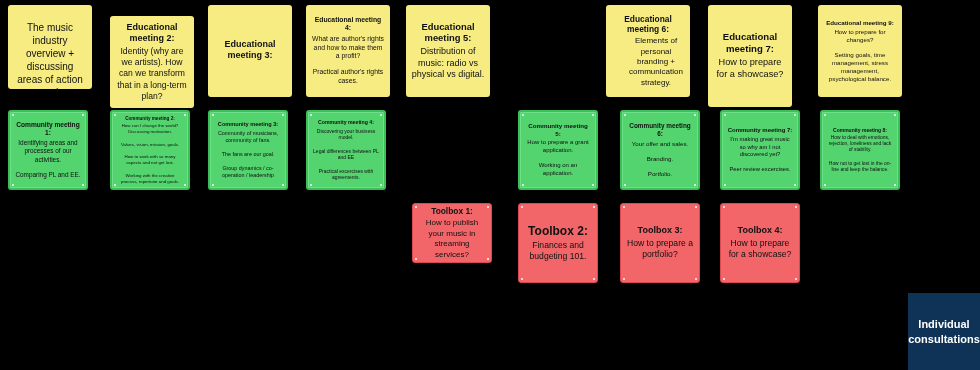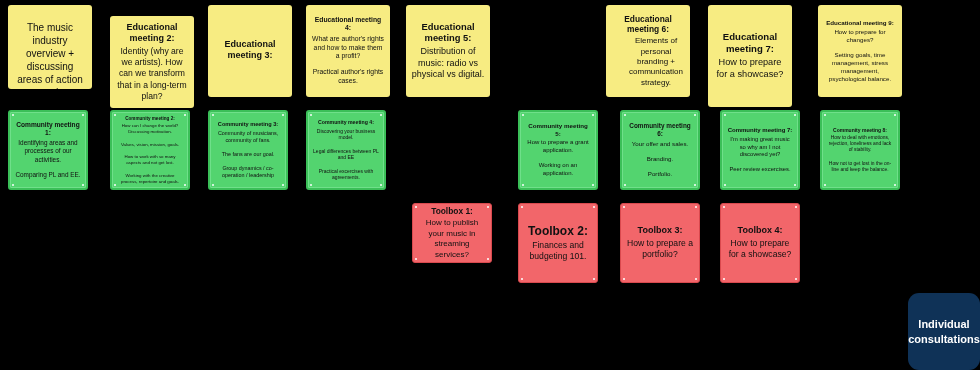--- a/index.html
+++ b/index.html
@@ -29,21 +29,21 @@
 
   
   .tb{background:#F2666A;padding:6px 5px;border:1px solid #D9494E;}
   .tb .corner{position:absolute;width:2px;height:2px;background:#FBD9DA;}
   .tb .c1{left:2px;top:2px;} .tb .c2{right:2px;top:2px;}
   .tb .c3{left:2px;bottom:2px;} .tb .c4{right:2px;bottom:2px;}
 
   
   #consultations{position:absolute;background:#0F3257;color:#fff;
       display:flex;align-items:center;justify-content:center;text-align:center;
-      font-weight:bold;font-size:11px;line-height:1.35;box-sizing:border-box;padding:6px;border-radius:11px;}
+      font-weight:bold;font-size:11px;line-height:1.35;box-sizing:border-box;padding:6px;}
 </style>
 </head>
 <body>
 
 <div id="board">
     <div class="card ed" style="left: 8px; top: 5px; width: 84px; height: 84px;">
       <div class="title" style="font-size: 7.2px;">Educational meeting 1:</div>
       <div class="body" style="font-size: 10px; margin-top: 20px;">
         <p>The music industry overview + discussing areas of action and development</p>
       </div>

